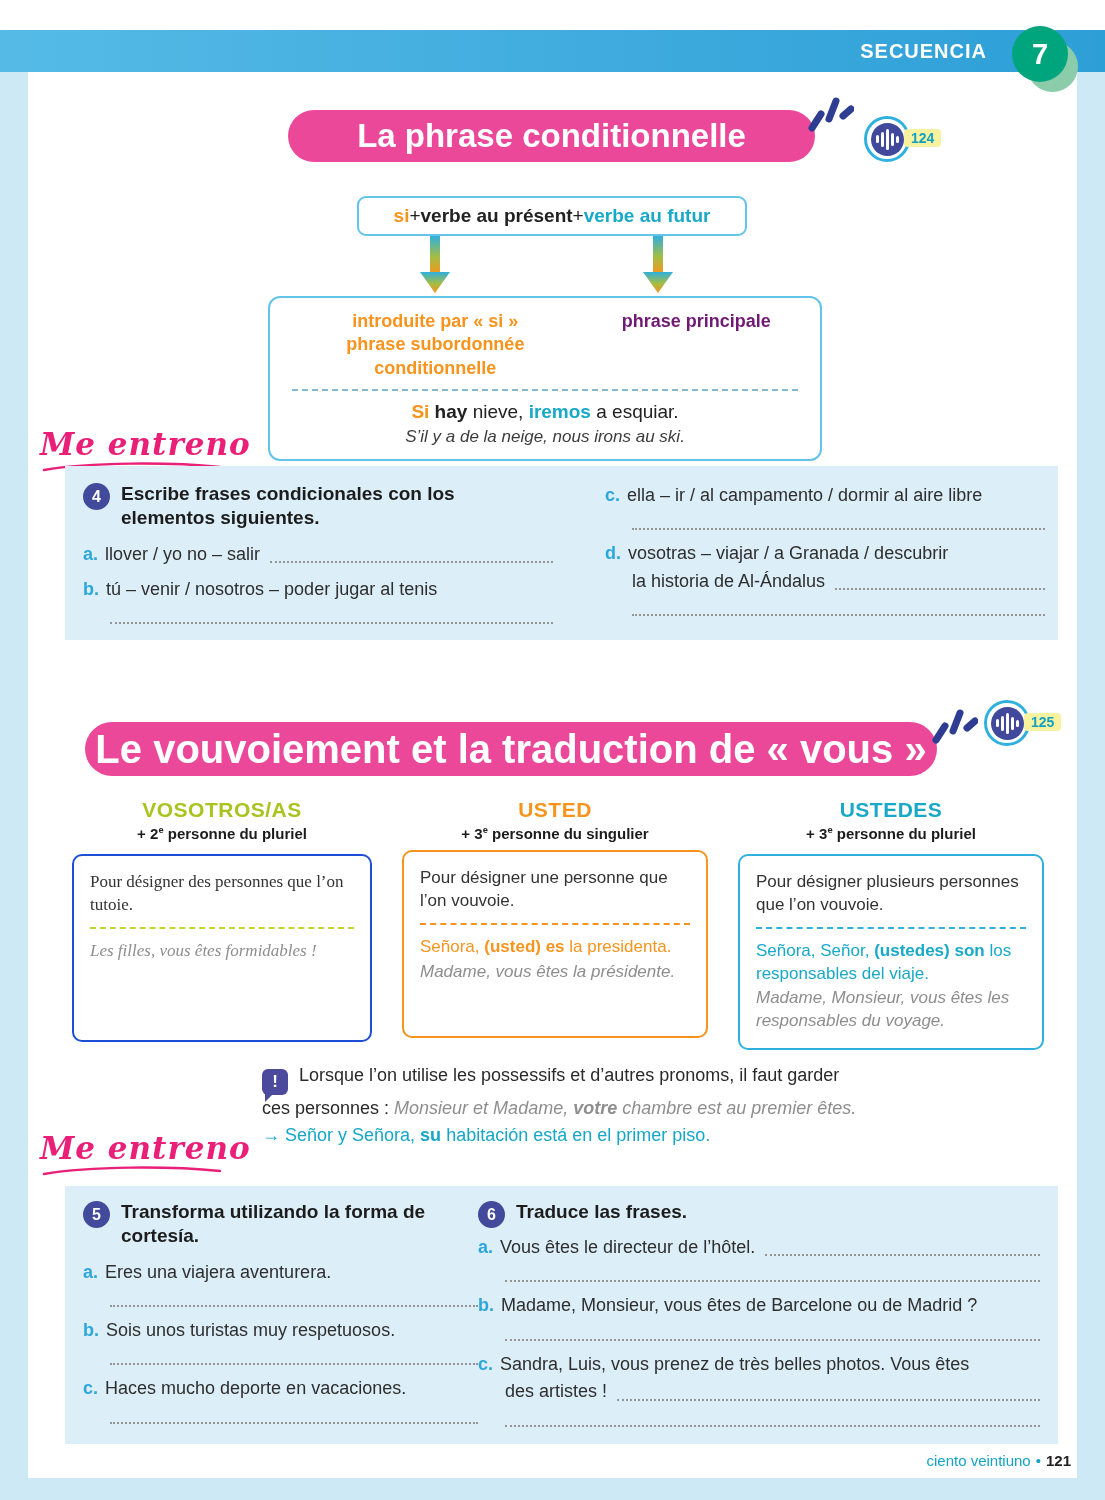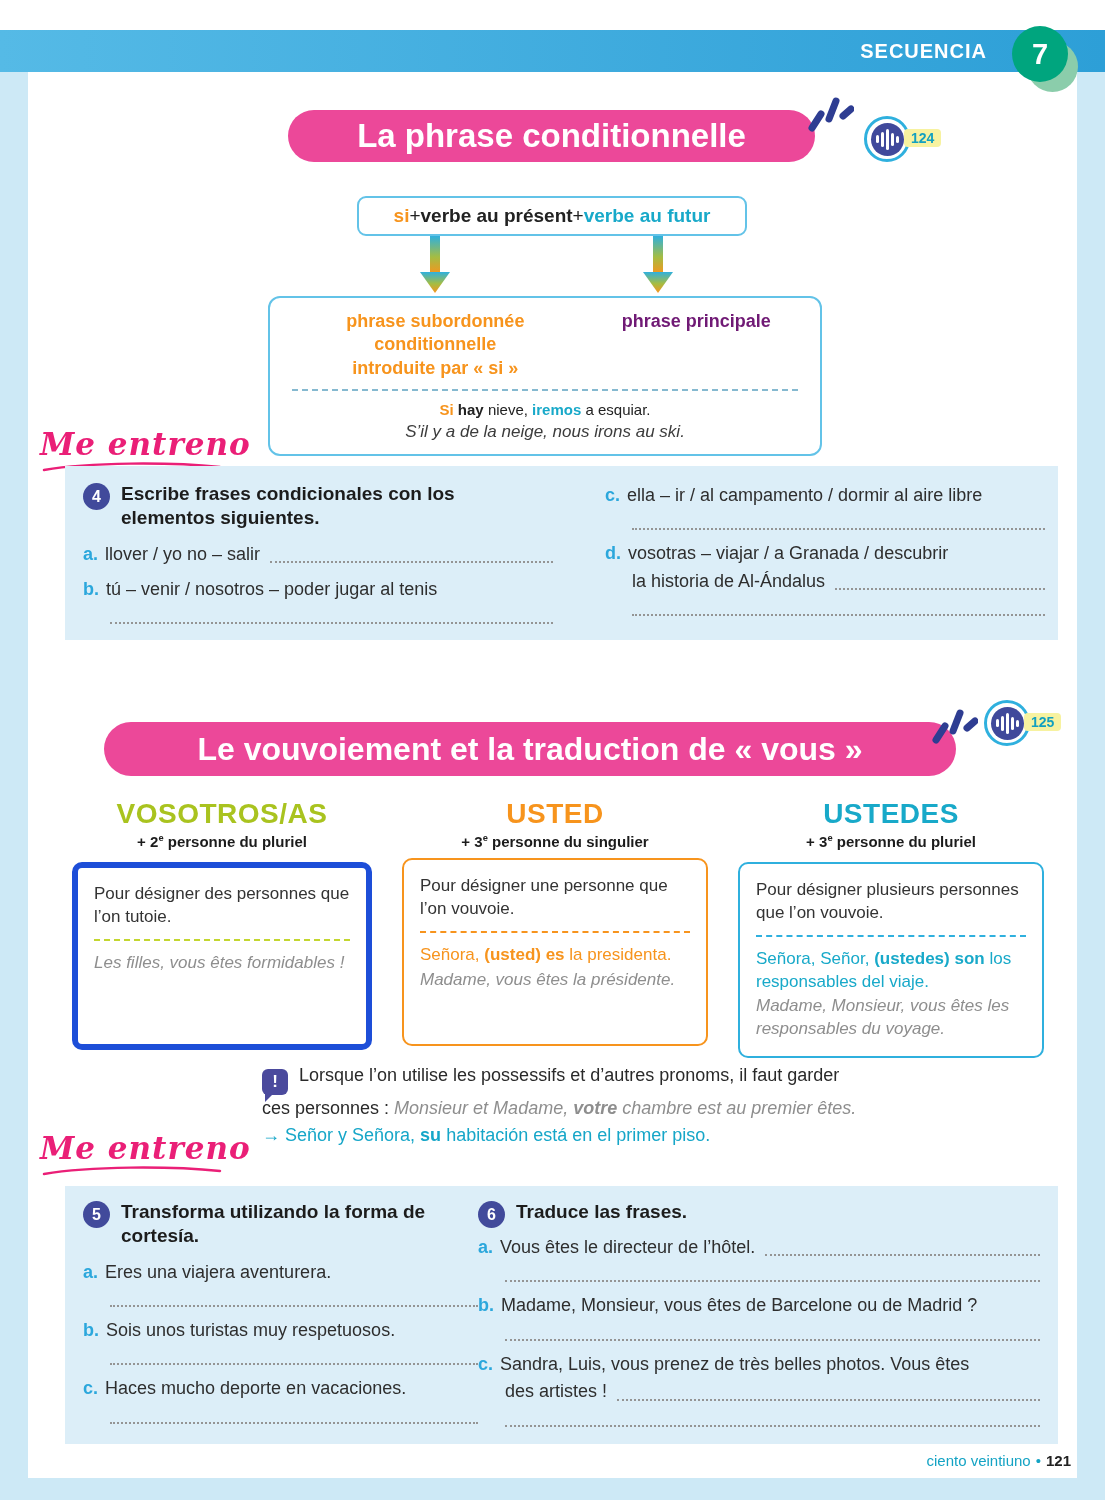--- a/index.html
+++ b/index.html
@@ -16,21 +16,21 @@
   .seq-dark  { position:absolute; left:1012px; top:26px; width:56px; height:56px; border-radius:50%; background:#00a57e;
     color:#fff; font-weight:700; font-size:29px; display:flex; align-items:center; justify-content:center; }
   .frame-left   { position:absolute; left:0; top:72px; bottom:0; width:28px; background:#cde9f6; }
   .frame-right  { position:absolute; right:0; top:72px; bottom:0; width:28px; background:#cde9f6; }
   .frame-bottom { position:absolute; left:0; right:0; bottom:0; height:22px; background:#cde9f6; }
 
   
   .pill { position:absolute; background:#ec4899; color:#fff; font-weight:700;
     display:flex; align-items:center; justify-content:center; }
   .pill1 { left:288px; top:110px; width:527px; height:52px; border-radius:26px; font-size:33px; }
-  .pill2 { left:104px; top:722px; width:852px; height:54px; border-radius:27px; font-size:32px; }
+  .pill2 { left:85px; top:722px; width:852px; height:54px; border-radius:27px; font-size:40px; }
   .sparks { position:absolute; }
   .sparks1 { left:802px; top:84px; }
   .sparks2 { left:926px; top:696px; }
 
   
   .audio { position:absolute; width:92px; height:48px; }
   .audio1 { left:864px; top:116px; }
   .audio2 { left:984px; top:700px; }
   .audio-circle { position:absolute; left:0; top:0; width:46px; height:46px; border-radius:50%;
     border:3px solid #2fb0de; background:#fff; display:flex; align-items:center; justify-content:center; }
@@ -47,21 +47,21 @@
   .formula-box { position:absolute; left:357px; top:196px; width:390px; height:40px;
     border:2px solid #63c3e8; border-radius:9px; background:#fff; display:flex;
     align-items:center; justify-content:center; font-size:19px; white-space:nowrap; color:#222; }
   .arrows { position:absolute; left:350px; top:236px; }
   .structure-box { position:absolute; left:268px; top:296px; width:554px;
     border:2px solid #63c3e8; border-radius:12px; background:#fff; padding:12px 14px 12px; }
   .labels-row { display:flex; }
   .label-left { width:58%; text-align:center; color:#f7941d; font-weight:700; font-size:18px; line-height:1.3; }
   .label-right{ width:42%; text-align:center; color:#701a75; font-weight:700; font-size:18px; line-height:1.3; }
   .dash-sep { border-top:2px dashed #85b9d0; margin:9px 8px 10px; height:0; }
-  .example-line { text-align:center; font-size:15px; color:#222; }
+  .example-line { text-align:center; font-size:19px; color:#222; }
   .example-translation { text-align:center; font-size:17px; font-style:italic; color:#3c3c3c; margin-top:4px; }
 
   .bold { font-weight:700; }
   .c-orange { color:#f7941d; }
   .c-teal { color:#18a9c9; }
   .c-lime { color:#a9c31f; }
   .gray-it { color:#8e8e8e; font-style:italic; }
 
   
   .me-entreno { position:absolute; width:230px; }
@@ -90,28 +90,28 @@
   .ex-row { display:flex; align-items:flex-end; font-size:18px; color:#2e2e2e; line-height:1.3; margin-top:12px; }
   .ex-row.cont { margin-top:4px; padding-left:27px; }
   .ex-letter { color:#2ba7dc; font-weight:700; margin-right:7px; flex:0 0 auto; }
   .ex-text { white-space:nowrap; }
   .ex-fill { flex:1 1 auto; border-bottom:2px dotted #949494; margin:0 0 3px 10px; min-width:20px; }
   .ex-dots { border-bottom:2px dotted #949494; height:12px; margin-top:11px; margin-left:27px; }
 
   
   .cols { position:absolute; left:72px; top:798px; width:972px; display:grid;
     grid-template-columns:300px 306px 306px; column-gap:30px; }
-  .col-header { text-align:center; font-weight:700; font-size:28px; letter-spacing:0.5px; }
+  .col-header { text-align:center; font-weight:700; font-size:21px; letter-spacing:0.5px; }
   .col-sub { text-align:center; font-weight:700; font-size:15px; color:#1c1c1c; margin-top:3px; }
   .col-sub sup { font-size:0.62em; }
   .gram-box { margin-top:12px; border-radius:10px; background:#fff; padding:15px 16px; min-height:188px;
     font-size:17px; line-height:1.33; }
   .gram-box .desc { color:#333; }
   .gram-sep { border-top:2px dashed; margin:11px 0; height:0; }
-  .b-lime { border:6px solid #1d4ed8; } .b-lime .gram-sep{ border-color:#c3d62f; }
+  .b-lime { border:2px solid #1d4ed8;font-family:Liberation Serif, serif; } .b-lime .gram-sep{ border-color:#c3d62f; }
   .b-orange { border:2px solid #f7941d;margin-top:8px; } .b-orange .gram-sep{ border-color:#f7941d; }
   .b-teal { border:2px solid #2fb0de; } .b-teal .gram-sep{ border-color:#2fb0de; }
   .gram-tr { margin-top:2px; }
 
   
   .note { position:absolute; left:262px; top:1062px; width:800px; font-size:18px; line-height:1.5; color:#2a2a2a; }
   .note-icon { position:relative; display:inline-flex; width:26px; height:26px; background:#4b4a9d; border-radius:6px;
     color:#fff; font-weight:700; font-size:17px; align-items:center; justify-content:center;
     margin-right:11px; vertical-align:-6px; }
   .note-icon::after { content:""; position:absolute; left:3px; bottom:-7px;
@@ -183,22 +183,22 @@
       <rect x="80" y="0" width="10" height="38"></rect>
       <polygon points="70,36 100,36 85,57"></polygon>
       <rect x="303" y="0" width="10" height="38"></rect>
       <polygon points="293,36 323,36 308,57"></polygon>
     </g>
   </svg>
 
   <div class="structure-box">
     <div class="labels-row">
       <div class="label-left">
+        <div>introduite par « si »</div>
         <div>phrase subordonnée conditionnelle</div>
-        <div>introduite par « si »</div>
       </div>
       <div class="label-right">phrase principale</div>
     </div>
     <div class="dash-sep"></div>
     <div class="example-line">
       <span class="c-orange bold">Si </span><span class="bold">hay </span><span>nieve, </span><span class="c-teal bold">iremos </span><span>a esquiar.</span>
     </div>
     <div class="example-translation">S’il y a de la neige, nous irons au ski.</div>
   </div>
 

